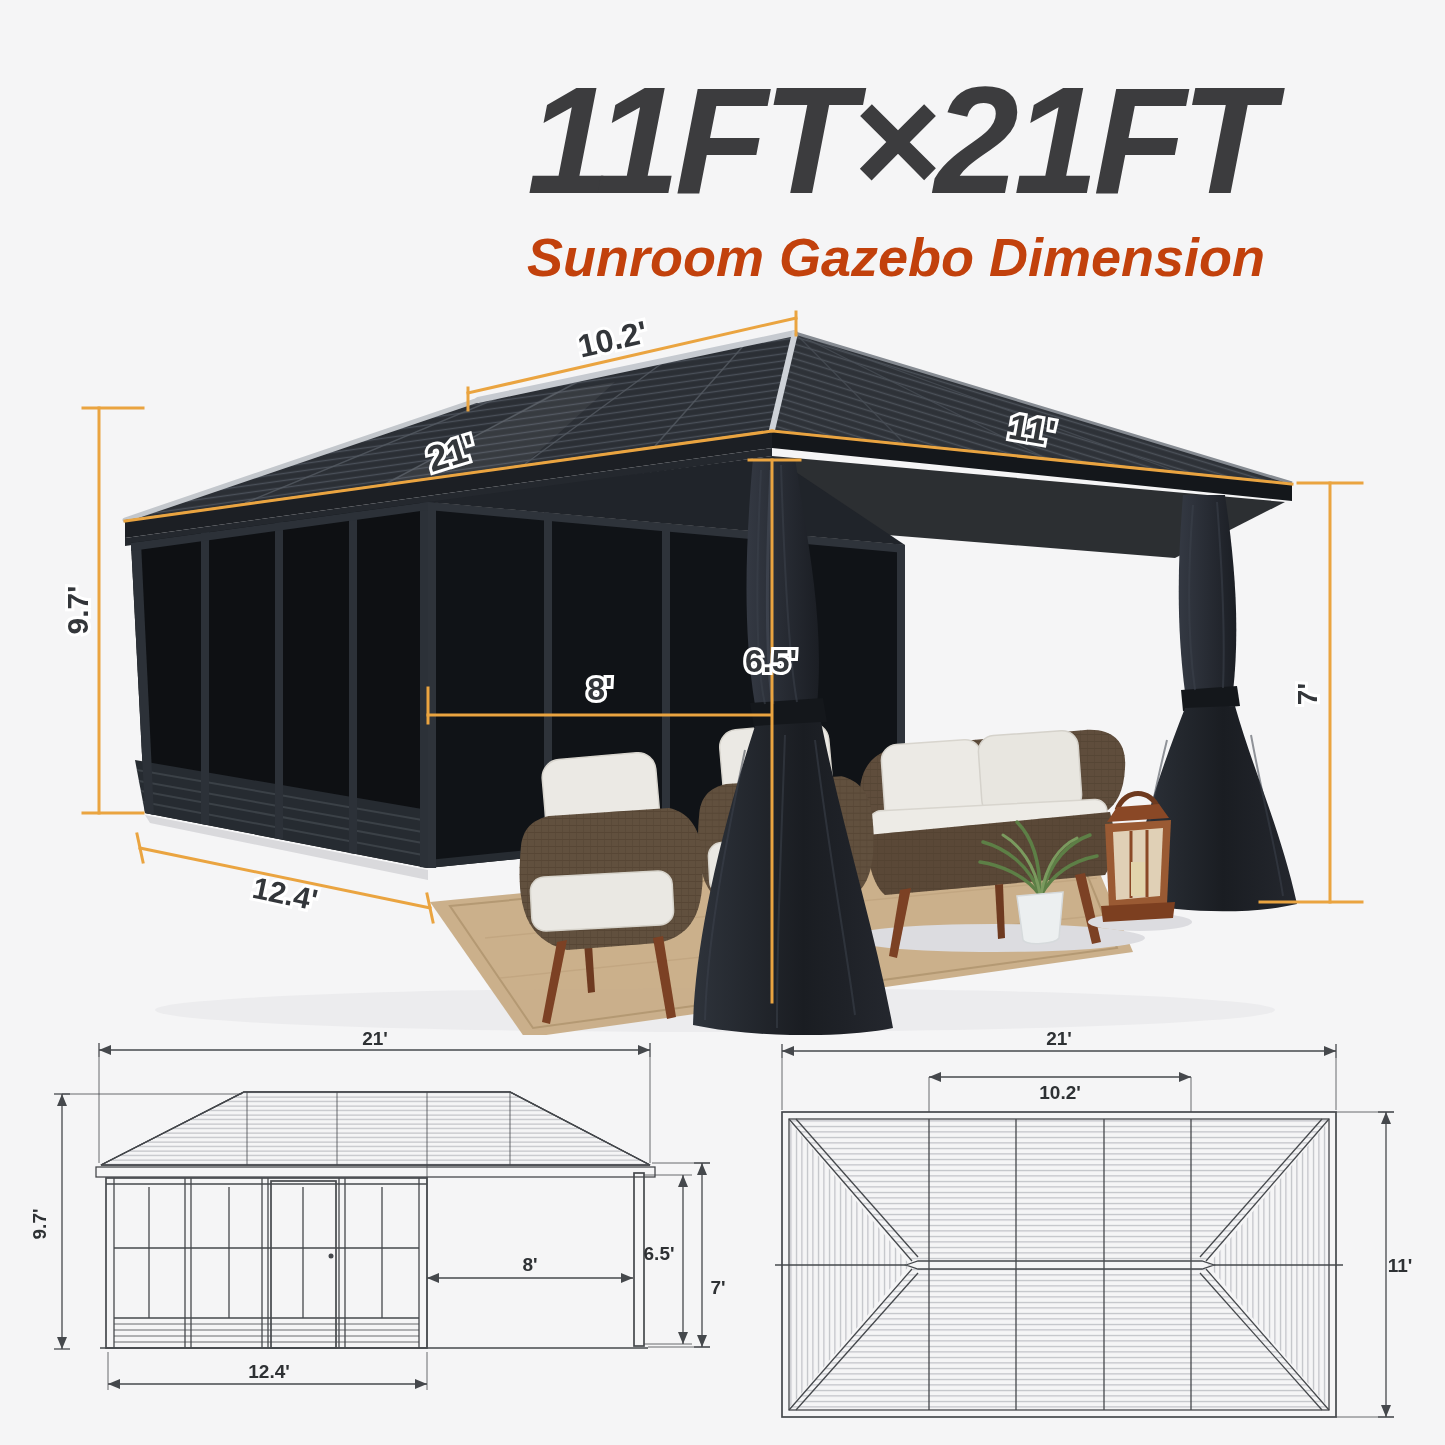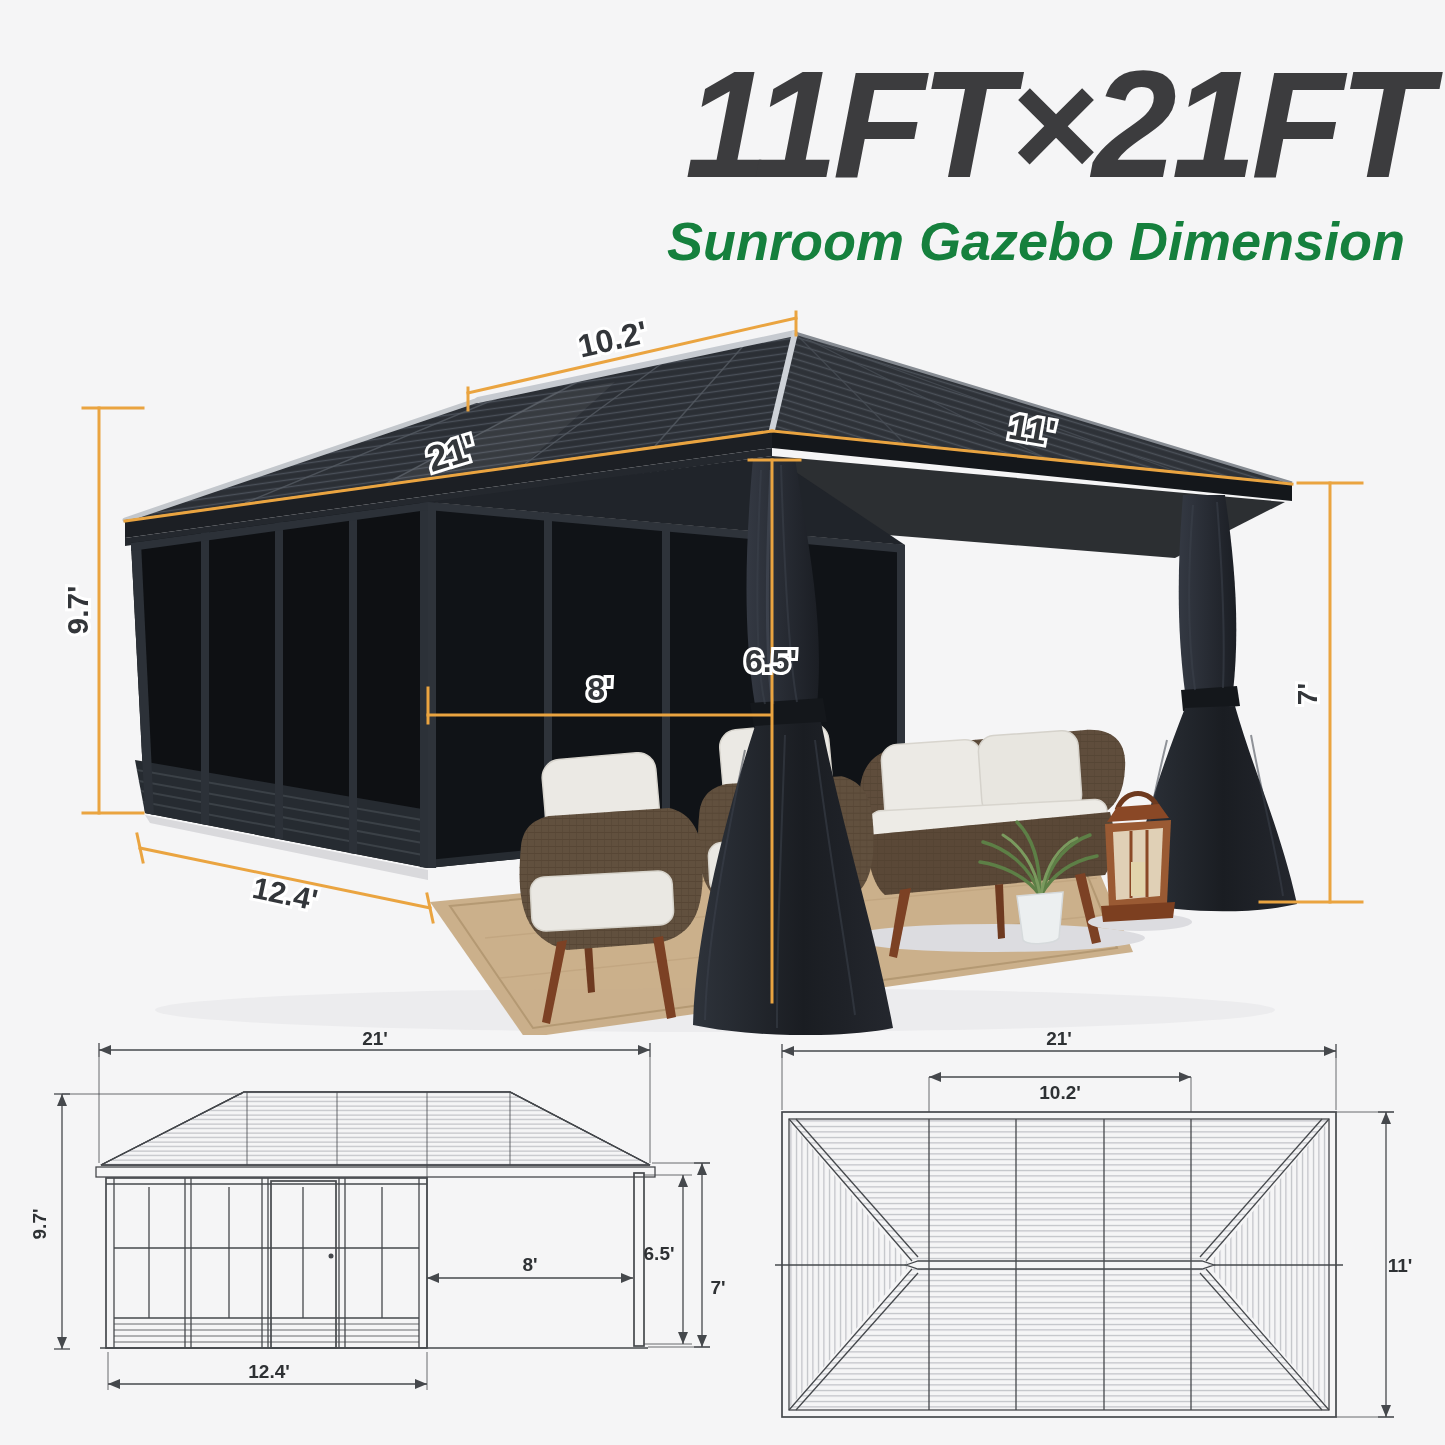--- a/index.html
+++ b/index.html
@@ -4,31 +4,31 @@
 <style>
   html,body{margin:0;padding:0;}
   .page{
     position:relative;
     width:1445px;height:1445px;
     background:#f5f5f6;
     overflow:hidden;
     font-family:"Liberation Sans", sans-serif;
   }
   .hdr{
-    position:absolute;top:48px;right:18px;width:900px;
-    display:flex;flex-direction:column;align-items:flex-end;
+    position:absolute;top:64px;right:18px;width:900px;
+    display:flex;flex-direction:column;align-items:flex-start;
     color:#3b3b3d;
   }
   .hdr .title{
     font-size:152px;line-height:1.0;font-weight:bold;font-style:italic;
     letter-spacing:-5px;color:#3c3c3e;white-space:nowrap;
   }
   .hdr .subtitle{
     font-size:54px;font-weight:bold;font-style:italic;
-    color:#15803d;margin-top:10px;margin-right:22px;white-space:nowrap;
+    color:#c2410c;margin-top:10px;margin-right:22px;white-space:nowrap;
   }
   svg{position:absolute;display:block;}
   #photoSvg{left:55px;top:290px;}
   #elevSvg{left:30px;top:1032px;}
   #planSvg{left:750px;top:1025px;}
   .dim-line{stroke:#EAA440;stroke-width:3;fill:none;stroke-linecap:square;}
   .dim-label{
     font-family:"Liberation Sans", sans-serif;
     font-weight:bold;fill:#33363A;
     stroke:#ffffff;stroke-width:6px;paint-order:stroke;

